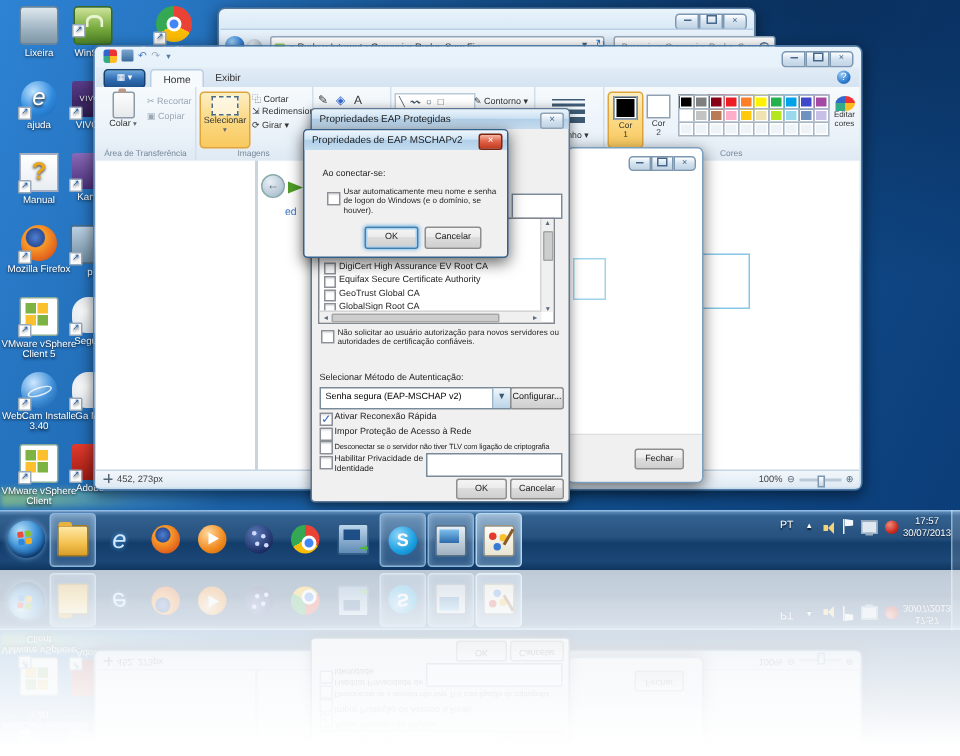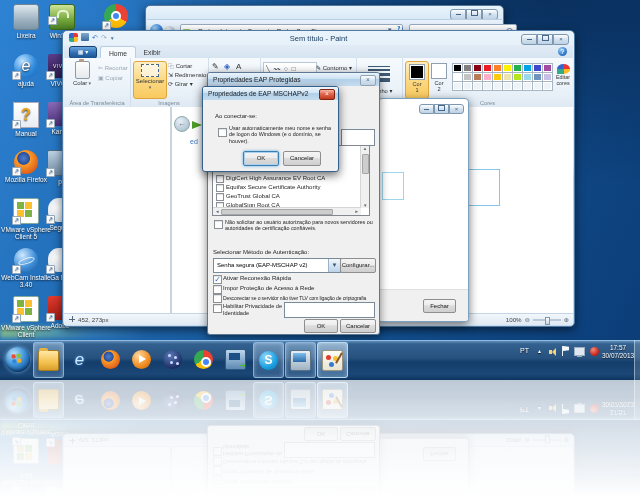--- a/index.html
+++ b/index.html
@@ -198,21 +198,20 @@
       <div style="position:absolute;left:241px;top:6px;font-size:7px;color:#4a6a8a">▾</div>
       <div style="position:absolute;left:250px;top:5px;font-size:8px;color:#2f7bd0">↻</div>
       <div class="search" style="left:262px;top:4px;width:88px;height:13px">
         <span>Pesquisar Gerenciar Redes Sem Fio</span>
         <span class="mag"></span>
       </div>
     </div>
   </div>
 
   <div class="win aerobar" style="left:62px;top:30px;width:511px;height:295px;border:1px solid #4e7aa5">
-    <div class="ptitle"><span>Sem título - Paint</span></div>
     <div class="qat">
       <span style="width:9px;height:9px;background:conic-gradient(#e33 0 25%,#fb2 25% 50%,#3a8 50% 75%,#36c 75%);border-radius:2px;display:inline-block"></span>
       <span style="width:8px;height:8px;background:linear-gradient(#7fa8d0,#3a6a9e);border-radius:1px;display:inline-block"></span>
       <span style="color:#3a76c4">↶</span>
       <span style="color:#9ab">↷</span>
       <span style="color:#5a7a9a;font-size:5px">▼</span>
     </div>
     <div class="capbtns" style="right:5px;top:3px">
       <div class="capb first"><span class="glyph-min"></span></div>
       <div class="capb"><span class="glyph-max"></span></div>

